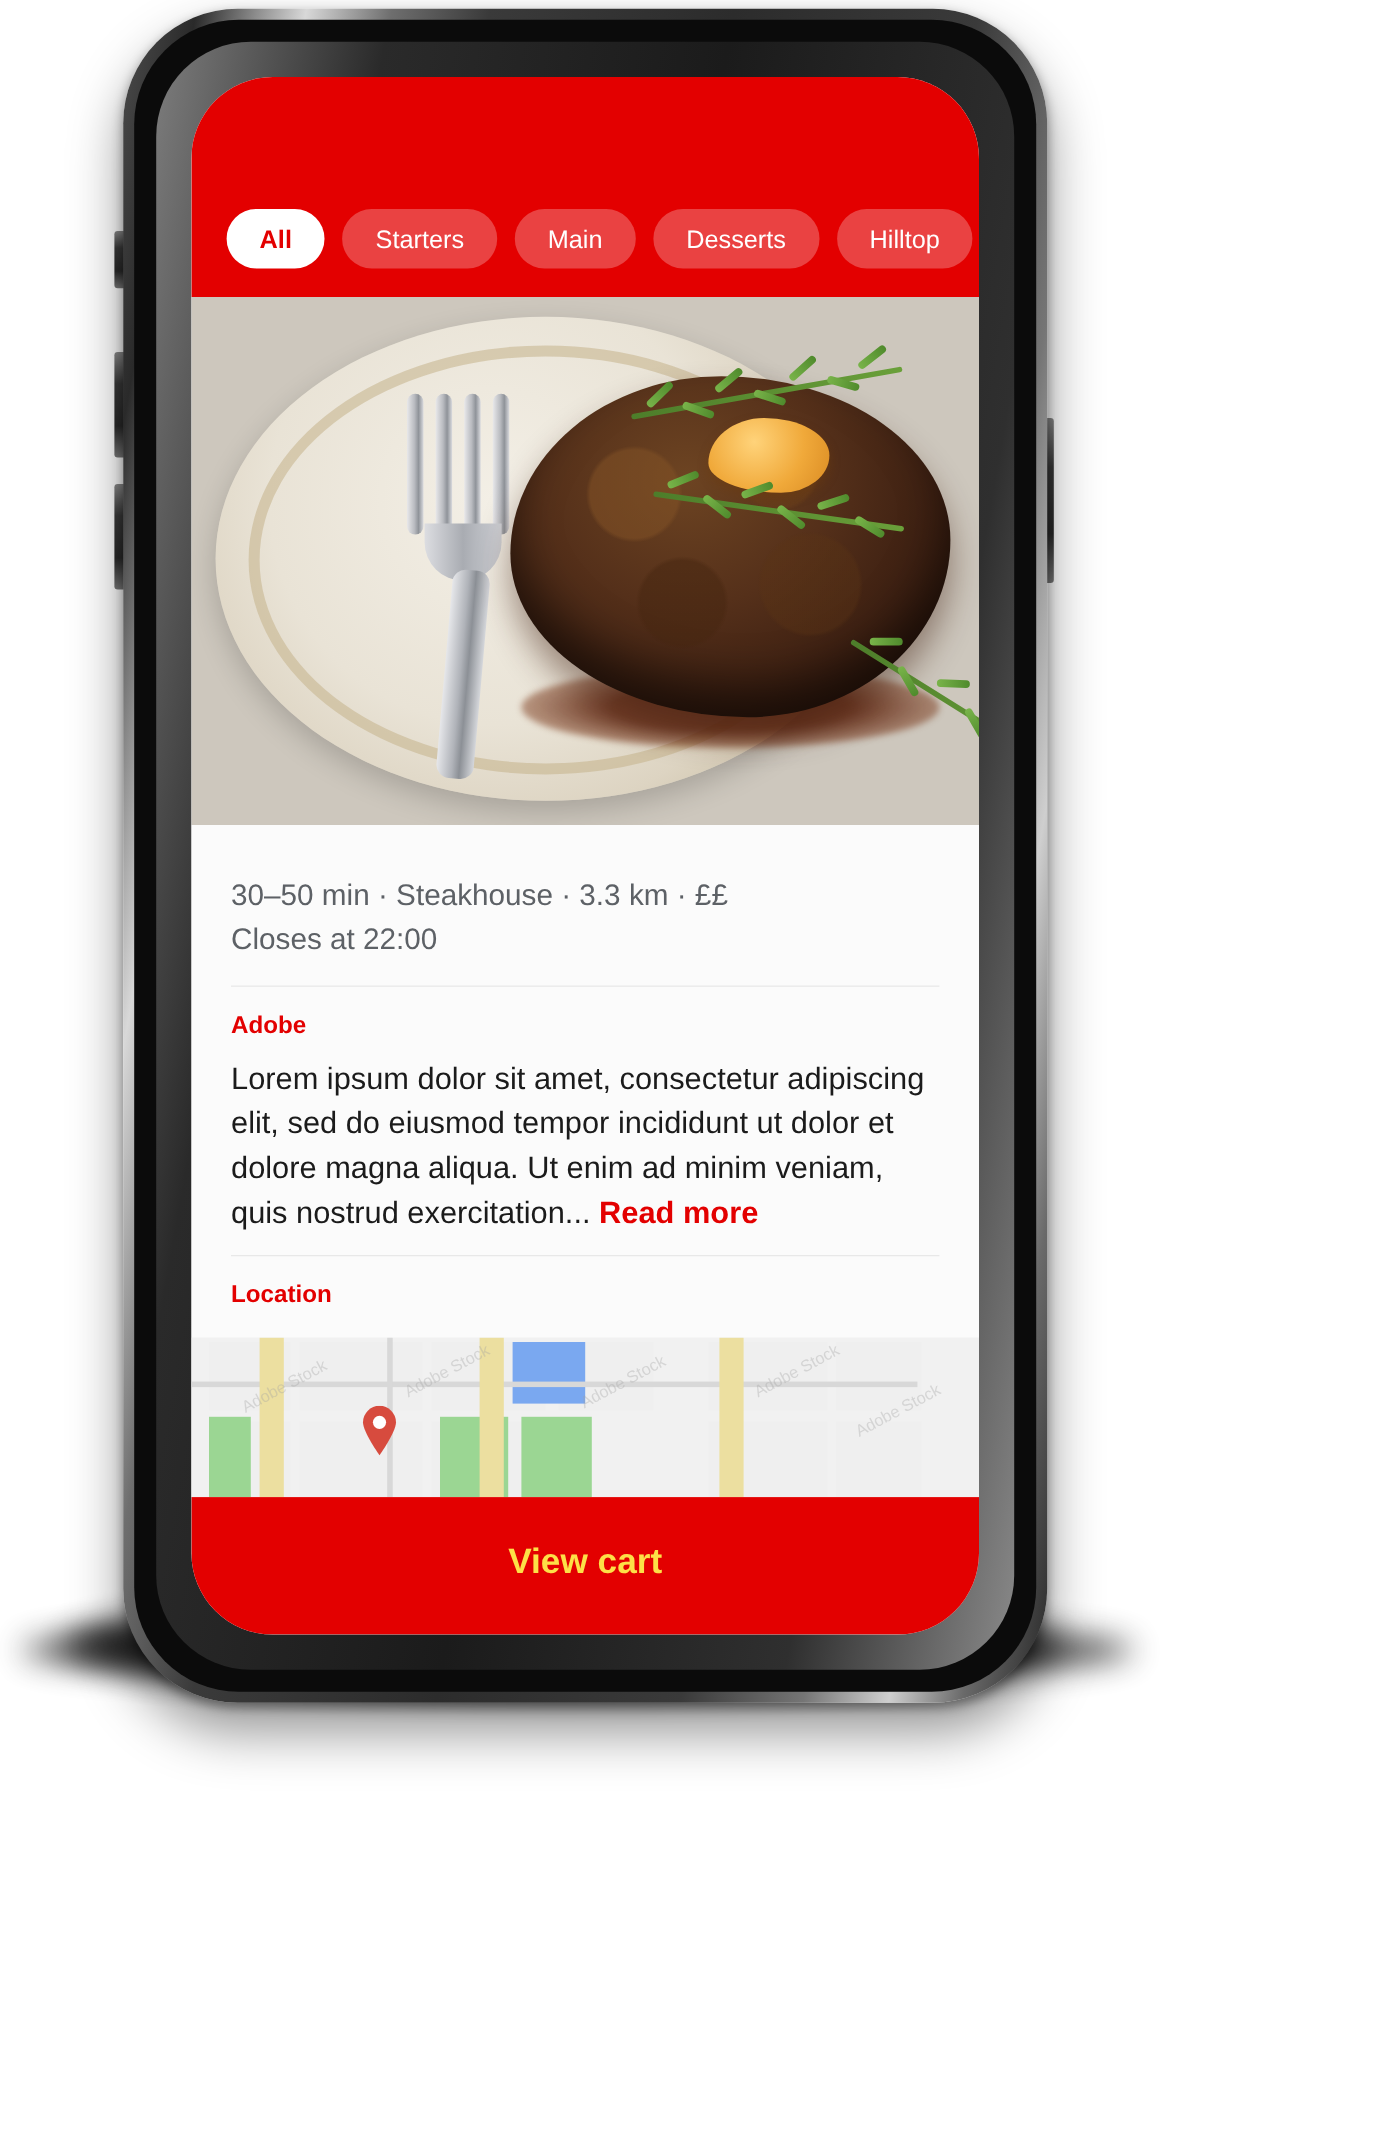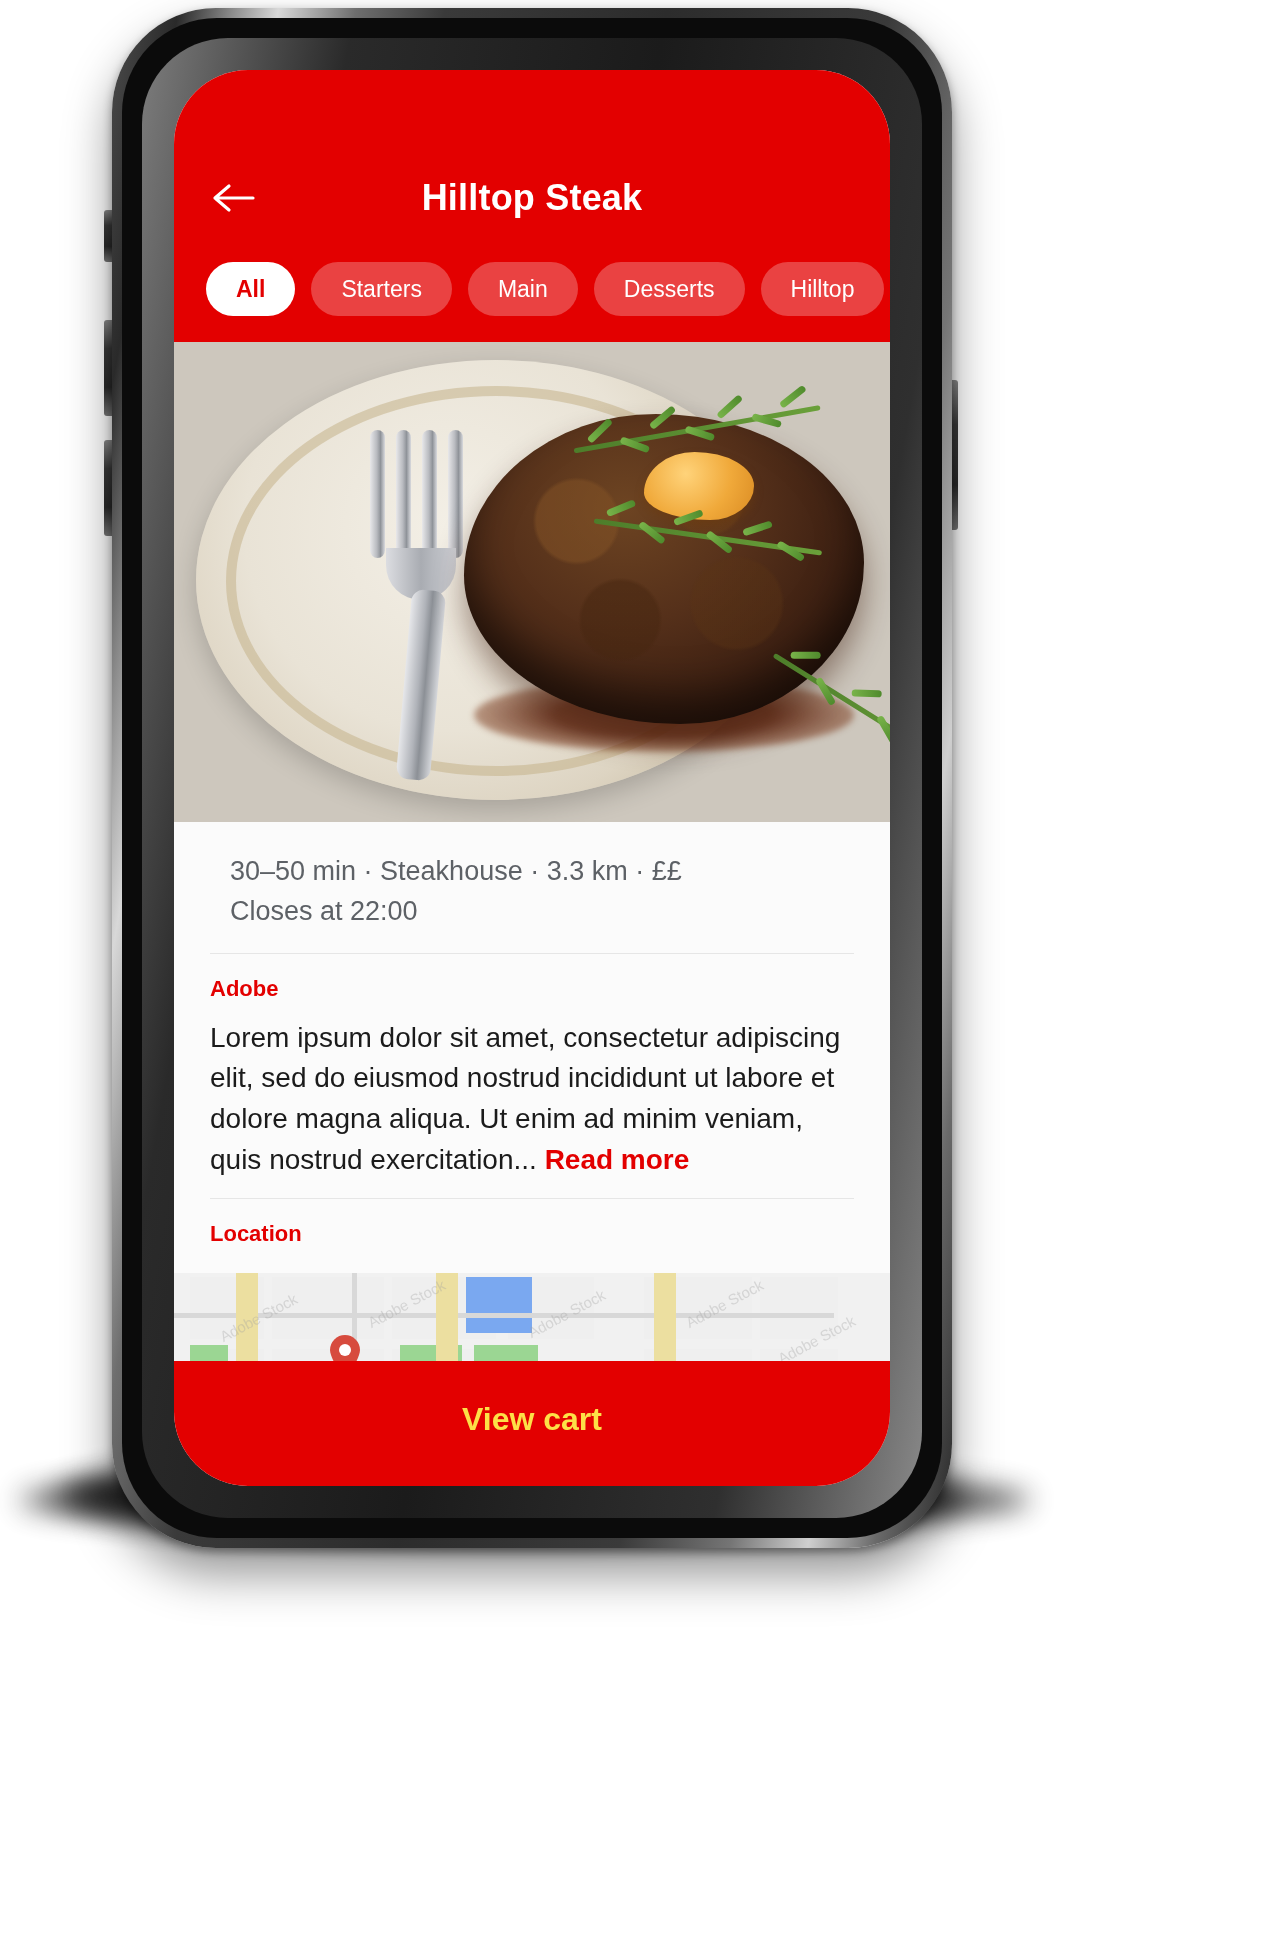--- a/index.html
+++ b/index.html
@@ -146,21 +146,21 @@
   }
   .fork-handle {
     position: absolute; left: 40px; top: 160px; width: 34px; height: 190px;
     border-radius: 12px;
     background: linear-gradient(90deg,#e6e7ea,#b0b3b9 42%,#8c9096 62%,#d5d7db);
     transform: rotate(5deg);
   }
 
   
   .content { flex: 1; background: #fbfbfb; overflow: hidden; }
-  .meta-block { padding: 30px 36px 22px 56px; }
+  .meta-block { padding: 30px 36px 22px 36px; margin-top: 15px; }
   .meta-line { color: #5d6166; font-size: 27px; line-height: 1.45; }
   .divider { height: 1px; background: #e6e6e6; margin: 0 36px; }
   .section { padding: 22px 36px 18px 36px; }
   .section-title {
     color: var(--brand,#e30000); font-size: 22px; font-weight: bold;
     margin-bottom: 16px;
   }
   .about-text { color: #1b1b1b; font-size: 28px; line-height: 1.45; }
   .read-more { color: var(--brand,#e30000); font-weight: bold; cursor: pointer; }
 
@@ -197,28 +197,20 @@
   <div class="side-btn sb-left" style="top:320px; height:96px;"></div>
   <div class="side-btn sb-left" style="top:440px; height:96px;"></div>
   <div class="side-btn sb-right" style="top:380px; height:150px;"></div>
 
   <div class="phone-outer">
     <div class="phone-mid">
       <div class="phone-inner-ring">
         <div class="screen">
 
           <div class="app-header">
-            <div class="header-row">
-              <div class="back-btn">
-                <svg width="44" height="30" viewBox="0 0 44 30">
-                  <path d="M3 15 H41 M3 15 L17 3 M3 15 L17 27" fill="none" stroke="#ffffff" stroke-width="3.2" stroke-linecap="round" stroke-linejoin="round"></path>
-                </svg>
-              </div>
-              <div class="header-title">Hilltop Steak</div>
-            </div>
 
             <div class="tabs">
               <div class="tab active">All</div>
               <div class="tab">Starters</div>
               <div class="tab">Main</div>
               <div class="tab">Desserts</div>
               <div class="tab">Hilltop</div>
             </div>
           </div>
 
@@ -277,21 +269,21 @@
 
             <div class="meta-block">
               <div class="meta-line">30–50 min · Steakhouse · 3.3 km · ££</div>
               <div class="meta-line">Closes at 22:00</div>
             </div>
 
             <div class="divider"></div>
 
             <div class="section">
               <div class="section-title">Adobe</div>
-              <div class="about-text"><span>Lorem ipsum dolor sit amet, consectetur adipiscing elit, sed do eiusmod nostrud incididunt ut labore et dolore magna aliqua. Ut enim ad minim veniam, quis nostrud exercitation...</span>
+              <div class="about-text"><span>Lorem ipsum dolor sit amet, consectetur adipiscing elit, sed do eiusmod tempor incididunt ut dolor et dolore magna aliqua. Ut enim ad minim veniam, quis nostrud exercitation...</span>
                 <span class="read-more">Read more</span>
               </div>
             </div>
 
             <div class="divider"></div>
 
             <div class="section" style="padding-bottom:10px;">
               <div class="section-title">Location</div>
             </div>
 

